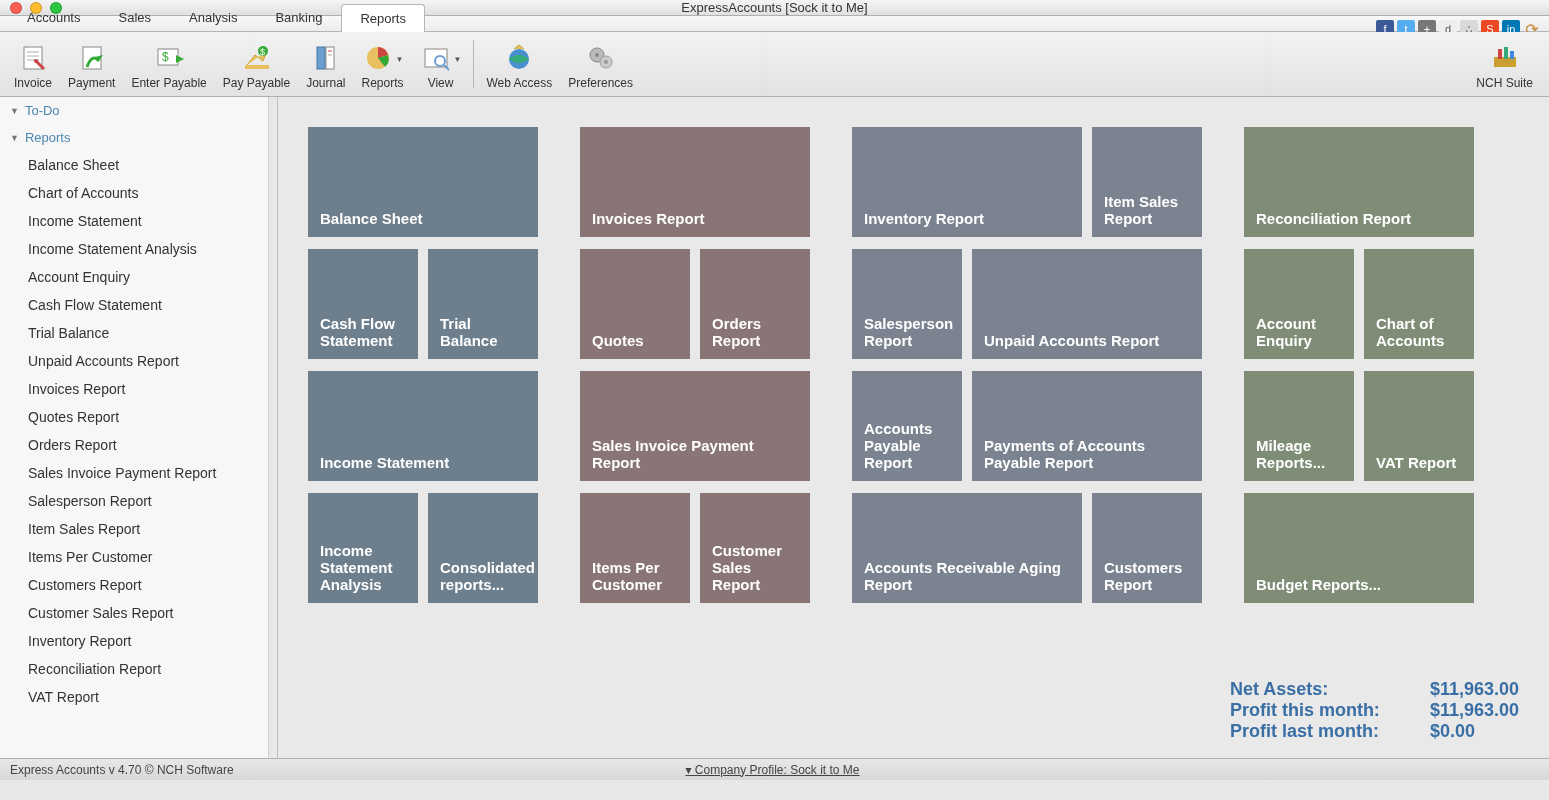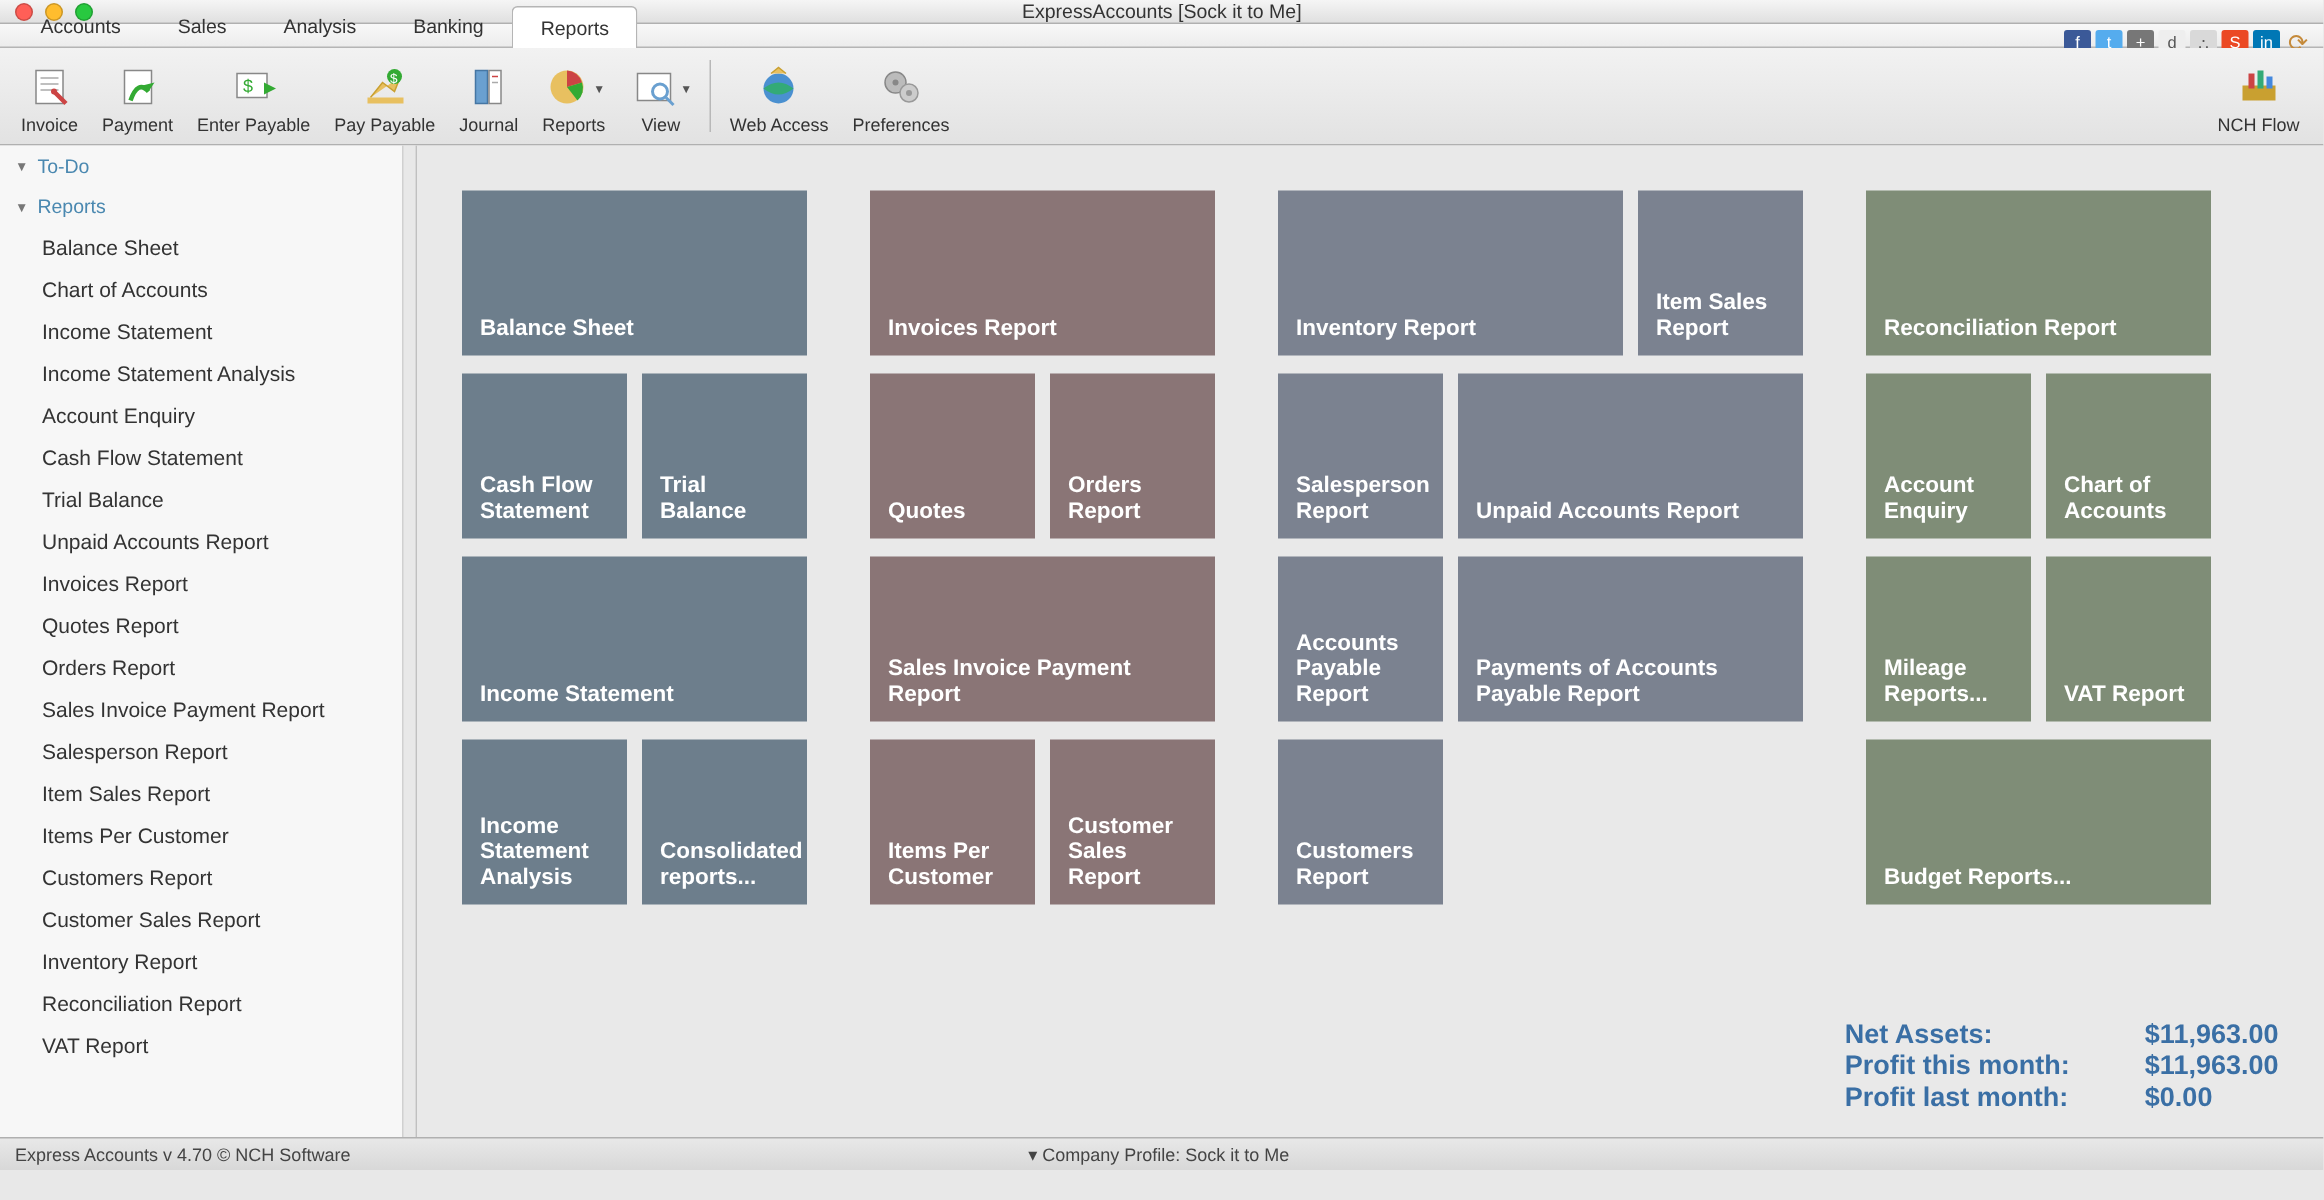--- a/index.html
+++ b/index.html
@@ -51,21 +51,21 @@
 .c-green { background: #7f8d77; }
 
 
 .summary { position: absolute; right: 30px; bottom: 16px; font-family: "Courier New", monospace; font-size: 18px; color: #3a6fa5; font-weight: bold; }
 .summary div { display: flex; }
 .summary .lbl { width: 200px; margin-left: 26px; }
 .summary .val { text-align: right; }
 
 
 .statusbar { height: 22px; background: linear-gradient(#e8e8e8,#d8d8d8); border-top: 1px solid #b0b0b0; display: flex; align-items: center; font-size: 12px; color: #444; padding: 0 10px; position: relative; }
-.statusbar .center { position: absolute; left: 0; right: 4px; text-align: center; pointer-events:none;}
+.statusbar .center { position: absolute; left: 0; right: 4px; text-align: center; pointer-events:none;text-decoration:underline;}
 </style>
 </head>
 <body>
 
 <div class="titlebar">
   <div class="traffic-lights">
     <div class="tl red"></div>
     <div class="tl yel"></div>
     <div class="tl grn"></div>
   </div>
@@ -198,21 +198,21 @@
     </div>
     <div class="tool-btn tool-right">
       <div class="ic">
         <svg width="30" height="30">
           <rect x="4" y="14" width="22" height="10" fill="#c9a030"></rect>
           <rect x="8" y="6" width="4" height="10" fill="#c44"></rect>
           <rect x="14" y="4" width="4" height="12" fill="#3a7"></rect>
           <rect x="20" y="8" width="4" height="8" fill="#48d"></rect>
         </svg>
       </div>
-      <div>NCH Flow</div>
+      <div>NCH Suite</div>
     </div>
   </div>
 
 <div class="body">
   <div class="sidebar" id="sidebar">
       <div class="side-head">
         <span class="tri">▼</span>
         <span>To-Do</span>
       </div>
       <div class="side-head">
@@ -317,20 +317,23 @@
           </div>
           <div class="tile-row">
             <div class="tile sm c-slate">
               <span>Accounts Payable Report</span>
             </div>
             <div class="tile wd c-slate">
               <span>Payments of Accounts Payable Report</span>
             </div>
           </div>
           <div class="tile-row">
+            <div class="tile wd c-slate">
+              <span>Accounts Receivable Aging Report</span>
+            </div>
             <div class="tile sm c-slate">
               <span>Customers Report</span>
             </div>
           </div>
         </div>
         <div class="tile-col">
           <div class="tile-row">
             <div class="tile wd c-green">
               <span>Reconciliation Report</span>
             </div>

